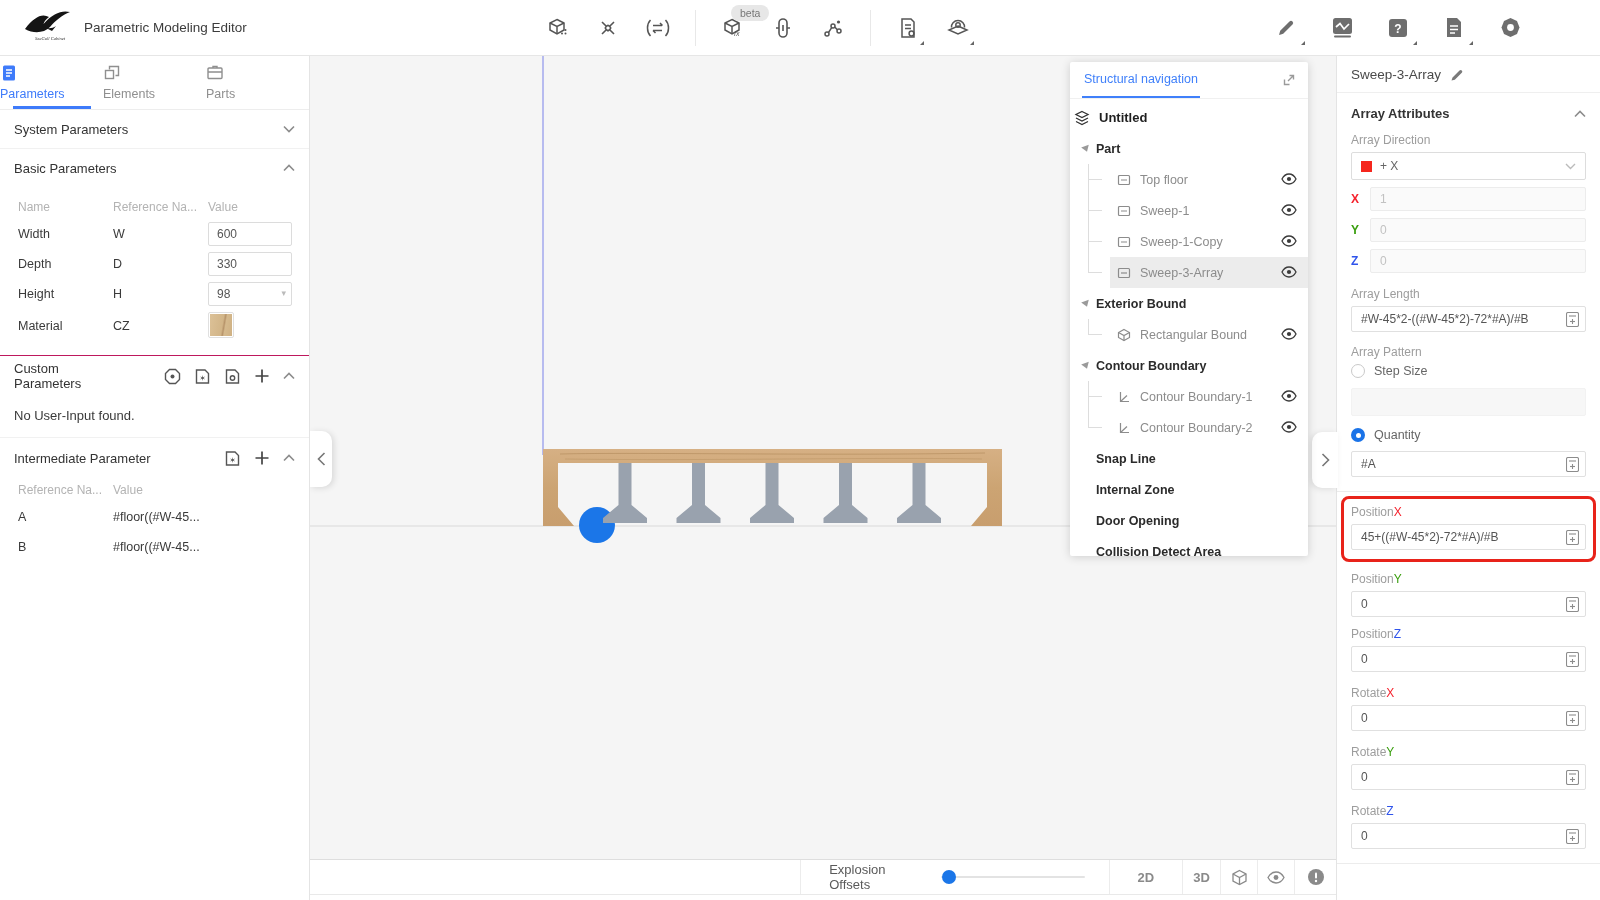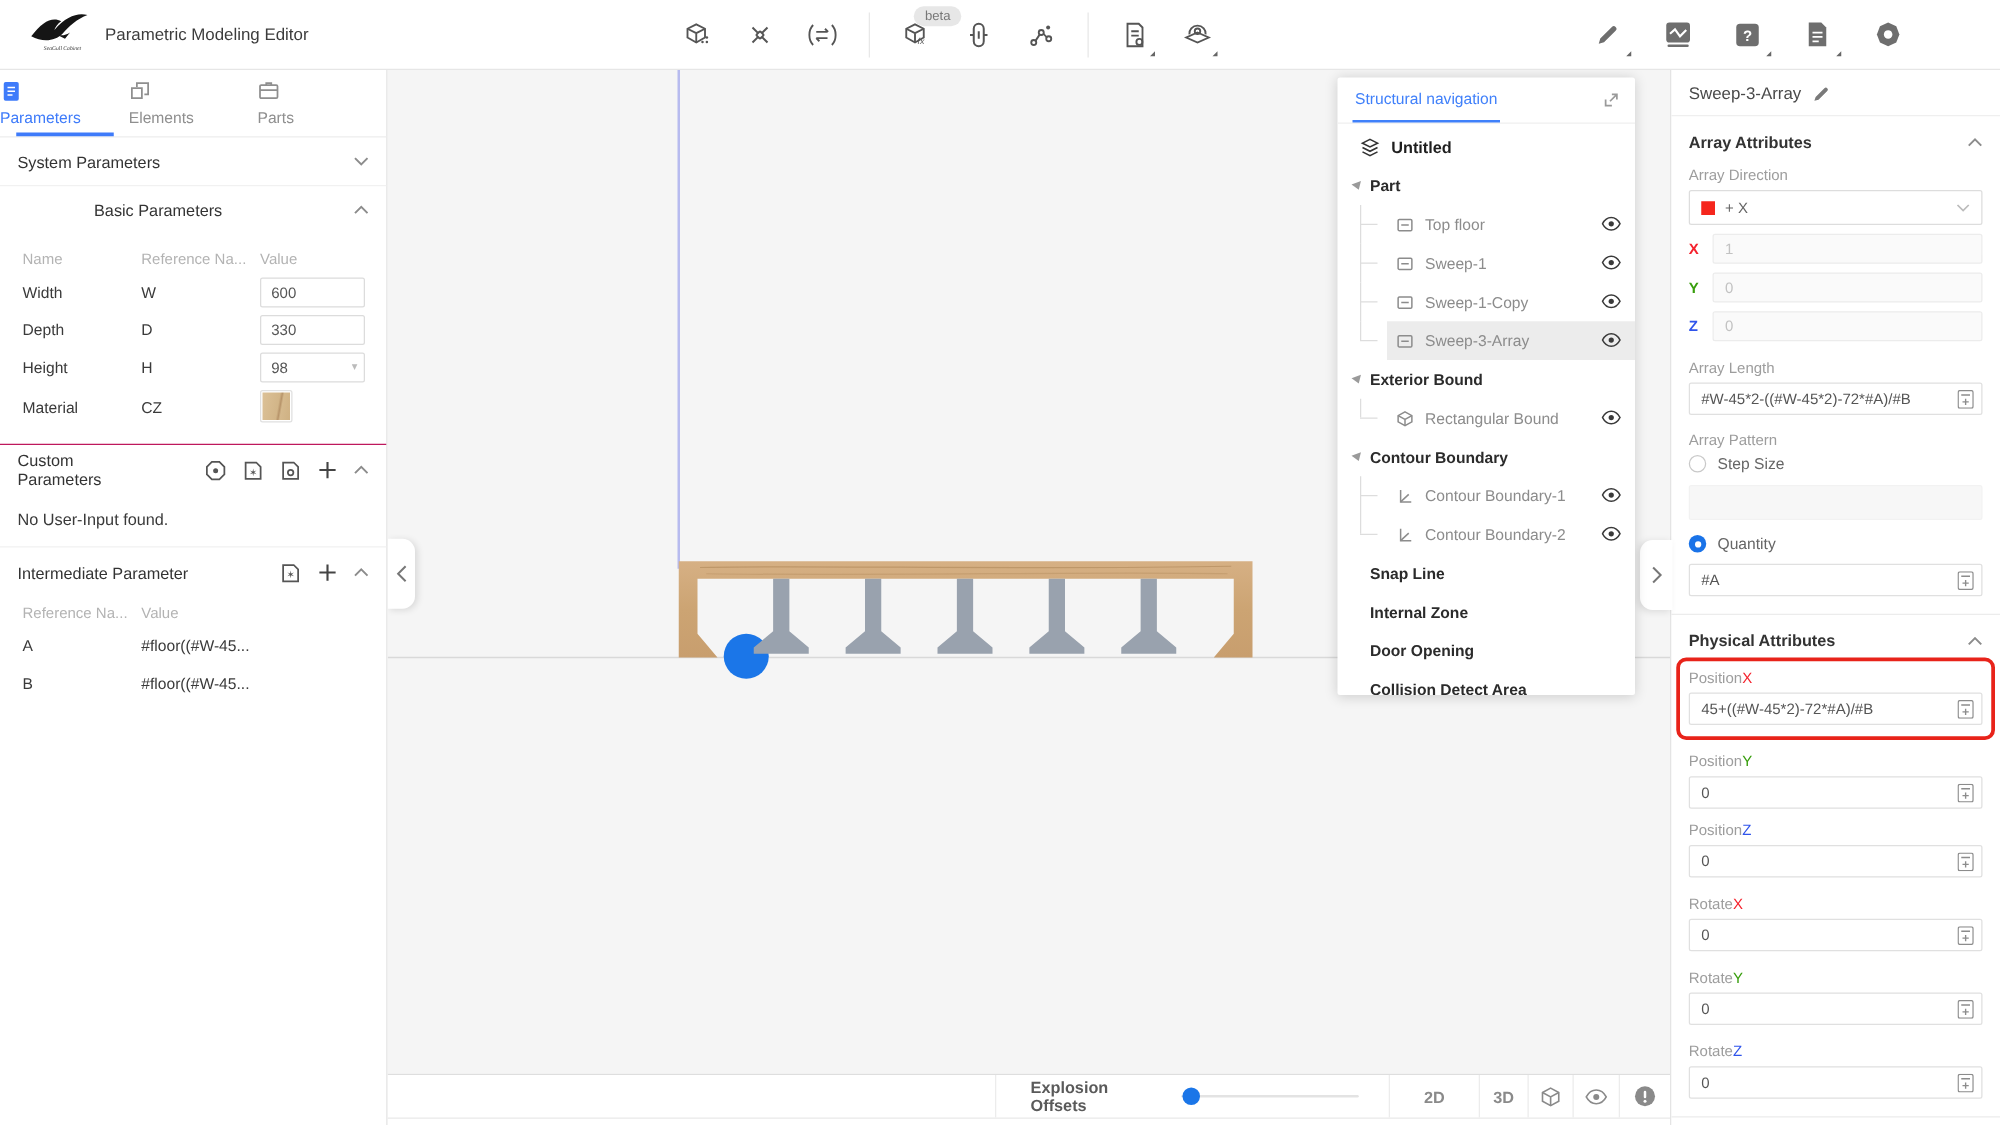--- a/index.html
+++ b/index.html
@@ -78,21 +78,21 @@
   .nav-panel{position:absolute;left:1070px;top:62px;width:238px;height:494px;background:#fff;
              border-radius:2px;box-shadow:0 1px 10px rgba(0,0,0,.16);z-index:20;overflow:hidden;}
   .nav-head{height:36px;border-bottom:1px solid #f0f0f0;display:flex;align-items:stretch;
             justify-content:space-between;padding:0 12px;gap:32px;}
   .nav-title{display:flex;align-items:center;color:#4080fa;font-size:12.5px;
              border-bottom:2px solid #4080fa;padding:0 2px;cursor:pointer;}
   .nav-expand{display:flex;align-items:center;cursor:pointer;}
   .tree{padding-top:3px;}
   .trow{height:31px;display:flex;align-items:center;position:relative;font-size:12.5px;cursor:pointer;}
   .trow .eye{position:absolute;right:11px;top:9px;cursor:pointer;}
-  .trow.root{padding-left:18px;font-weight:bold;color:#1f1f1f;gap:9px;font-size:13px;}
+  .trow.root{padding-left:4px;font-weight:bold;color:#1f1f1f;gap:9px;font-size:13px;}
   .trow.group{padding-left:12px;font-weight:bold;color:#2b2b2b;gap:6px;}
   .trow.group.no-tri{padding-left:26px;}
   .tri{width:0;height:0;border-left:4.5px solid transparent;border-right:4.5px solid transparent;
        border-top:6px solid #9a9a9a;transform:rotate(-20deg);}
   .trow.child{padding-left:47px;color:#8c8c8c;gap:9px;}
   .trow.child::before{content:'';position:absolute;left:18px;top:0;bottom:0;border-left:1px solid #ddd;}
   .trow.child::after{content:'';position:absolute;left:18px;top:15px;width:14px;height:1px;background:#ddd;}
   .trow.child.last::before{bottom:auto;height:15px;}
   .trow.selected{background:linear-gradient(to right,transparent 40px,#ececec 40px);}
 
@@ -262,21 +262,21 @@
     </div>
   </div>
 
   <div class="sec-row">
     <span class="grow">System Parameters</span>
     <svg width="12" height="8" viewBox="0 0 12 8" fill="none" stroke="#8c8c8c" stroke-width="1.6">
         <path d="M1,1.5 L6,6.5 L11,1.5"></path>
       </svg>
   </div>
 
-  <div class="sec-row" style="border-bottom:none;text-align:center;">
+  <div class="sec-row" style="border-bottom:none;">
     <span class="grow">Basic Parameters</span>
     <svg width="12" height="8" viewBox="0 0 12 8" fill="none" stroke="#8c8c8c" stroke-width="1.6">
         <path d="M1,6.5 L6,1.5 L11,6.5"></path>
       </svg>
   </div>
 
   <div style="padding-bottom:12px;border-bottom:1px solid #be185d;">
     <div class="prow head">
       <span>Name</span>
       <span>Reference Na...</span>
@@ -397,21 +397,21 @@
 <div class="handle-r">
   <svg width="9" height="14" viewBox="0 0 9 14" fill="none" stroke="#777" stroke-width="1.6">
       <path d="M1.5,1 L7.5,7 L1.5,13"></path>
     </svg>
 </div>
 
 <div class="bottom-bar">
   <div class="bb-row">
     <div class="bb-spacer"></div>
     <div class="bb-sep"></div>
-    <span class="bb-label" style="font-weight:bold;">Explosion Offsets</span>
+    <span class="bb-label" style="font-weight:normal;">Explosion Offsets</span>
     <div class="slider">
       <div class="thumb"></div>
     </div>
     <div class="bb-sep"></div>
     <div class="bb-btn" style="width:74px;">2D</div>
     <div class="bb-sep"></div>
     <div class="bb-btn" style="width:39px;">3D</div>
     <div class="bb-sep"></div>
     <div class="bb-btn" style="width:37px;">
       <svg width="17" height="17" viewBox="0 0 17 17" fill="none" stroke="#8a8a8a" stroke-width="1.3">
@@ -642,26 +642,20 @@
     <svg class="calc" width="13" height="15" viewBox="0 0 13 15" fill="none" stroke="#8c8c8c" stroke-width="1.1">
       <rect x="0.5" y="0.5" width="12" height="14" rx="1.5"></rect>
         <line x1="3" y1="4" x2="10" y2="4"></line>
         <line x1="6.5" y1="7" x2="6.5" y2="12"></line>
         <line x1="4" y1="9.5" x2="9" y2="9.5"></line>
     </svg>
   </div>
 
   <div class="rp-divider"></div>
 
-  <div class="rp-sec-head">
-    <span>Physical Attributes</span>
-    <svg width="12" height="8" viewBox="0 0 12 8" fill="none" stroke="#8c8c8c" stroke-width="1.6">
-        <path d="M1,6.5 L6,1.5 L11,6.5"></path>
-      </svg>
-  </div>
 
   <div class="highlight-box">
     <div class="rp-label">
       <span>Position</span><span class="ax-x">X</span>
     </div>
     <div class="inwrap">
       <input class="tin" value="45+((#W-45*2)-72*#A)/#B" style="">
       <svg class="calc" width="13" height="15" viewBox="0 0 13 15" fill="none" stroke="#8c8c8c" stroke-width="1.1">
         <rect x="0.5" y="0.5" width="12" height="14" rx="1.5"></rect>
           <line x1="3" y1="4" x2="10" y2="4"></line>

